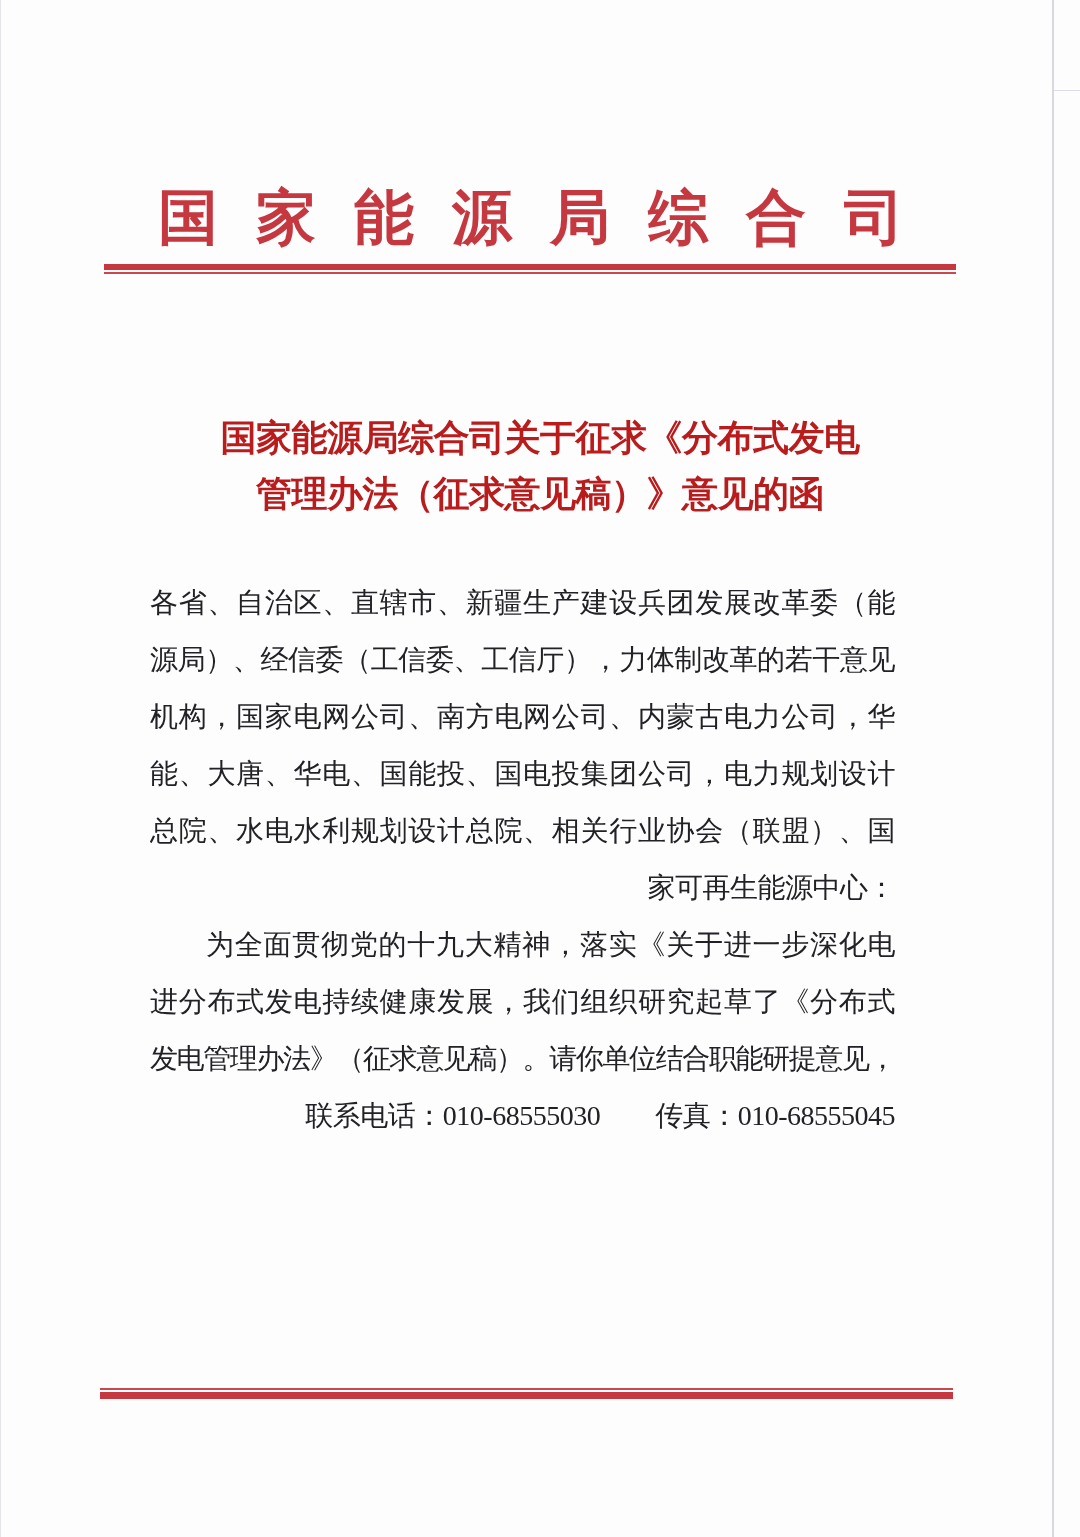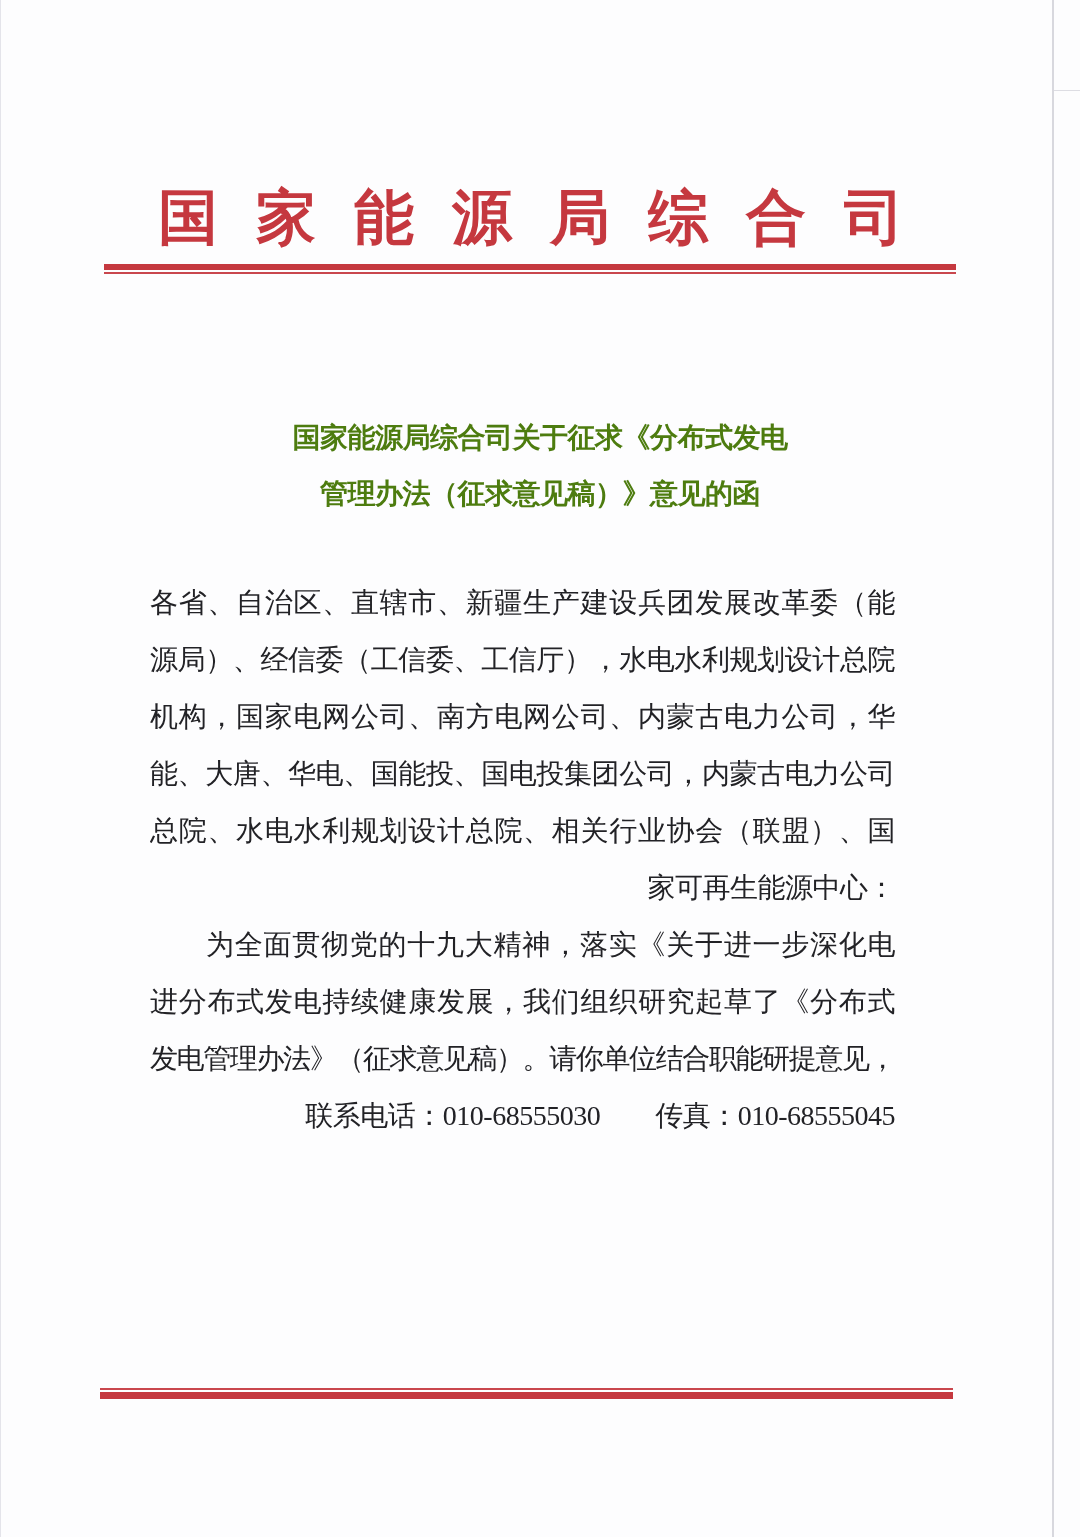--- a/index.html
+++ b/index.html
@@ -27,23 +27,23 @@
     white-space:nowrap;
   }
   .rule-top{position:absolute;left:104px;top:264px;width:852px;}
   .rule-top .thick{height:6px;background:#c5383f;}
   .rule-top .thin{height:2px;margin-top:2px;background:#c9474e;}
 
   
   .doc-title{
     position:absolute;left:0;top:410px;width:1080px;
     text-align:center;font-weight:700;
-    font-size:28px;line-height:56px;
+    font-size:36px;line-height:56px;
     letter-spacing:-0.5px;
-    color:#4d7c0f;
+    color:#b91c1c;
   }
 
   
   .body-text{position:absolute;left:150px;top:574px;width:745px;font-size:28px;}
   .bl{
     height:57px;line-height:57px;
     letter-spacing:-0.5px;
     white-space:nowrap;overflow:hidden;
     color:#222226;
   }
@@ -73,23 +73,23 @@
     <div class="thin"></div>
   </div>
 
   <div class="doc-title">
     <div>国家能源局综合司关于征求《分布式发电</div>
     <div>管理办法（征求意见稿）》意见的函</div>
   </div>
 
   <div class="body-text">
     <div class="bl j">各省、自治区、直辖市、新疆生产建设兵团发展改革委（能</div>
-    <div class="bl j">源局）、经信委（工信委、工信厅），水电水利规划设计总院</div>
+    <div class="bl j">源局）、经信委（工信委、工信厅），力体制改革的若干意见</div>
     <div class="bl j">机构，国家电网公司、南方电网公司、内蒙古电力公司，华</div>
-    <div class="bl j">能、大唐、华电、国能投、国电投集团公司，内蒙古电力公司</div>
+    <div class="bl j">能、大唐、华电、国能投、国电投集团公司，电力规划设计</div>
     <div class="bl j">总院、水电水利规划设计总院、相关行业协会（联盟）、国</div>
     <div class="bl left">家可再生能源中心：</div>
     <div class="bl j indent">为全面贯彻党的十九大精神，落实《关于进一步深化电</div>
     <div class="bl j">进分布式发电持续健康发展，我们组织研究起草了《分布式</div>
     <div class="bl j tight">发电管理办法》（征求意见稿）。请你单位结合职能研提意见，</div>
     <div class="bl left indent">联系电话：010-68555030　　传真：010-68555045</div>
   </div>
 
   <div class="rule-bottom">
     <div class="thin"></div>

